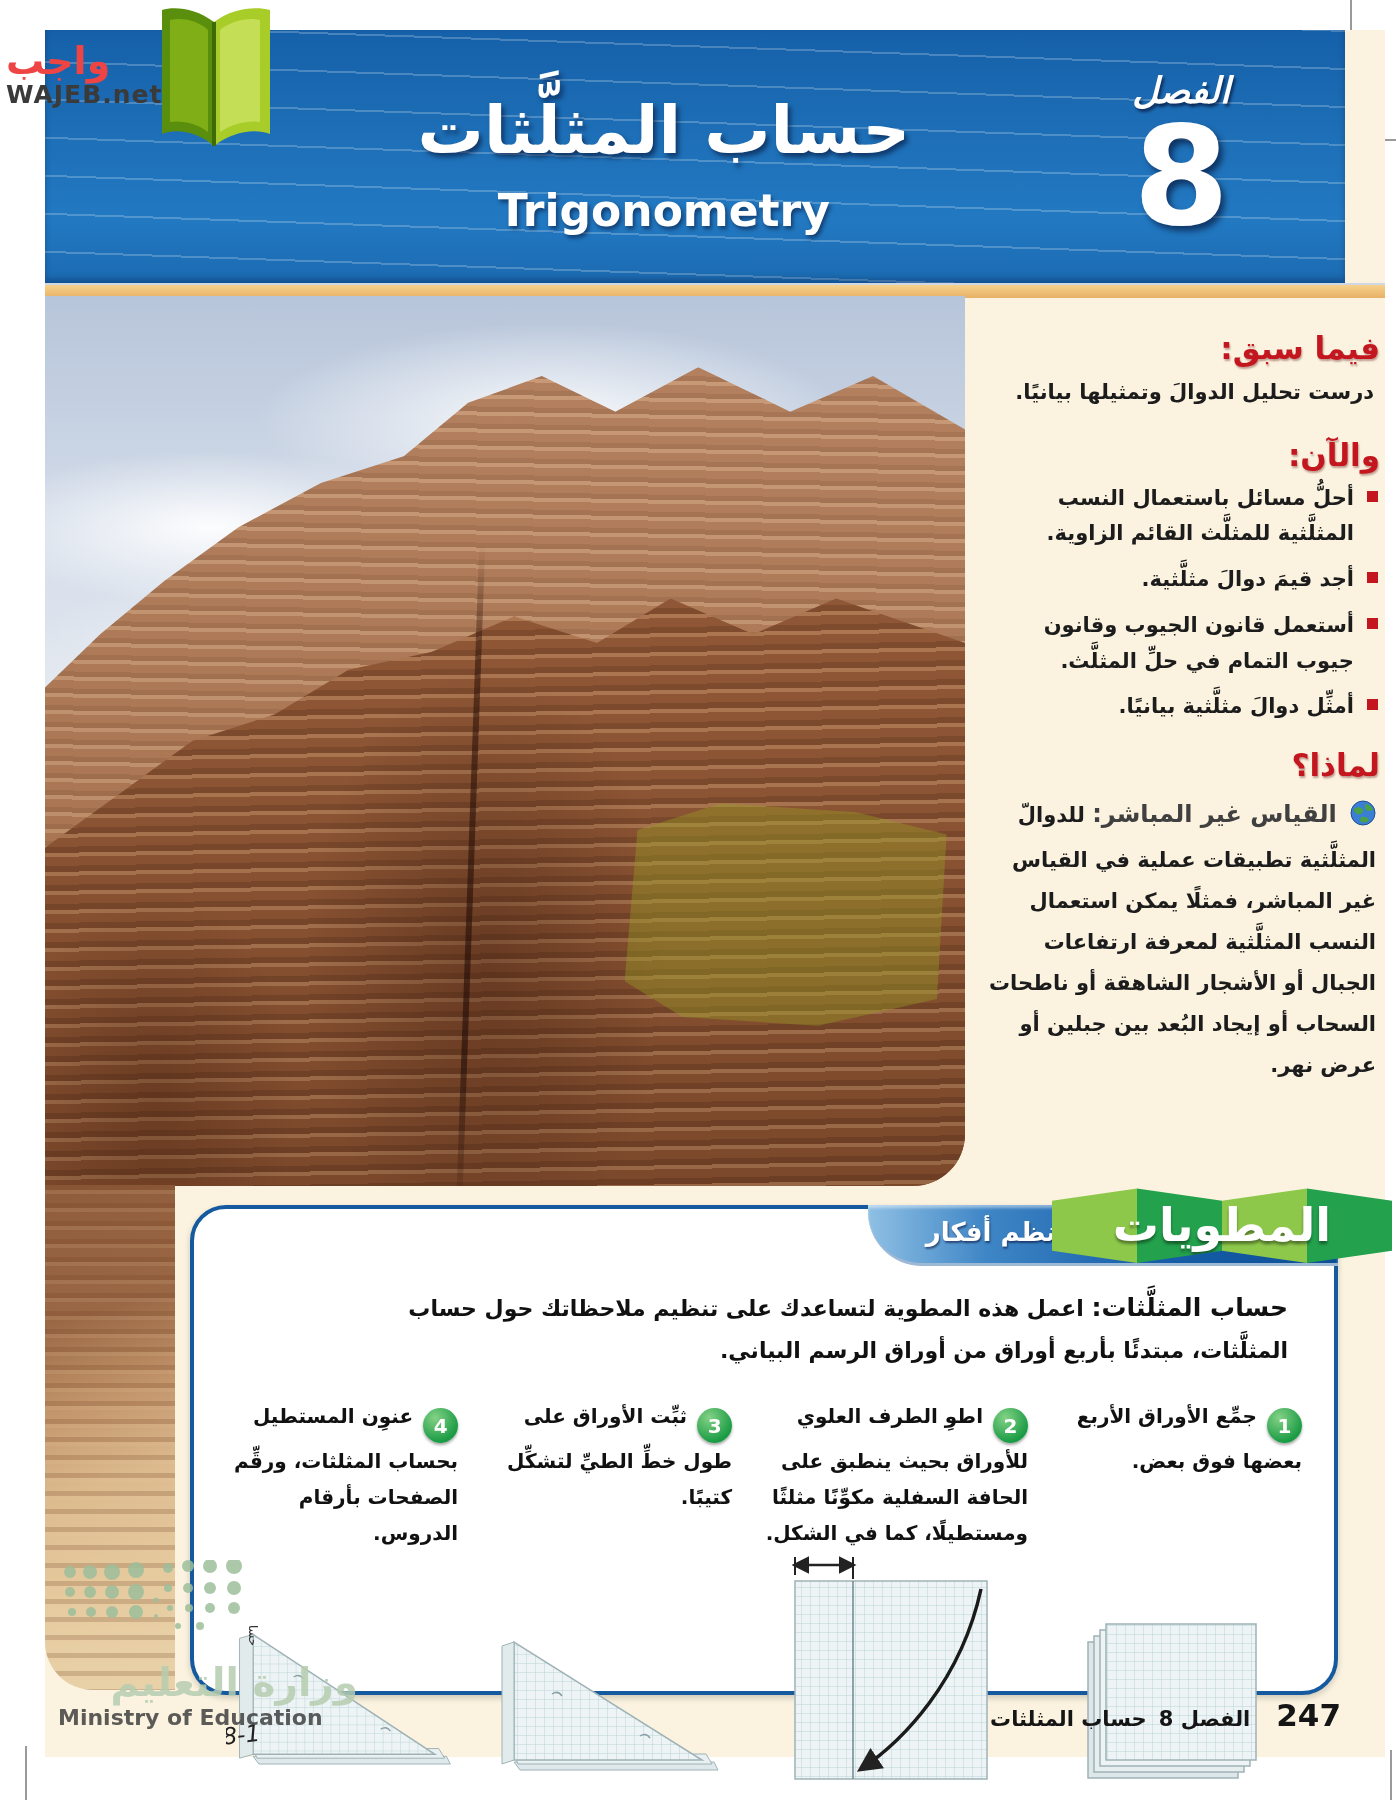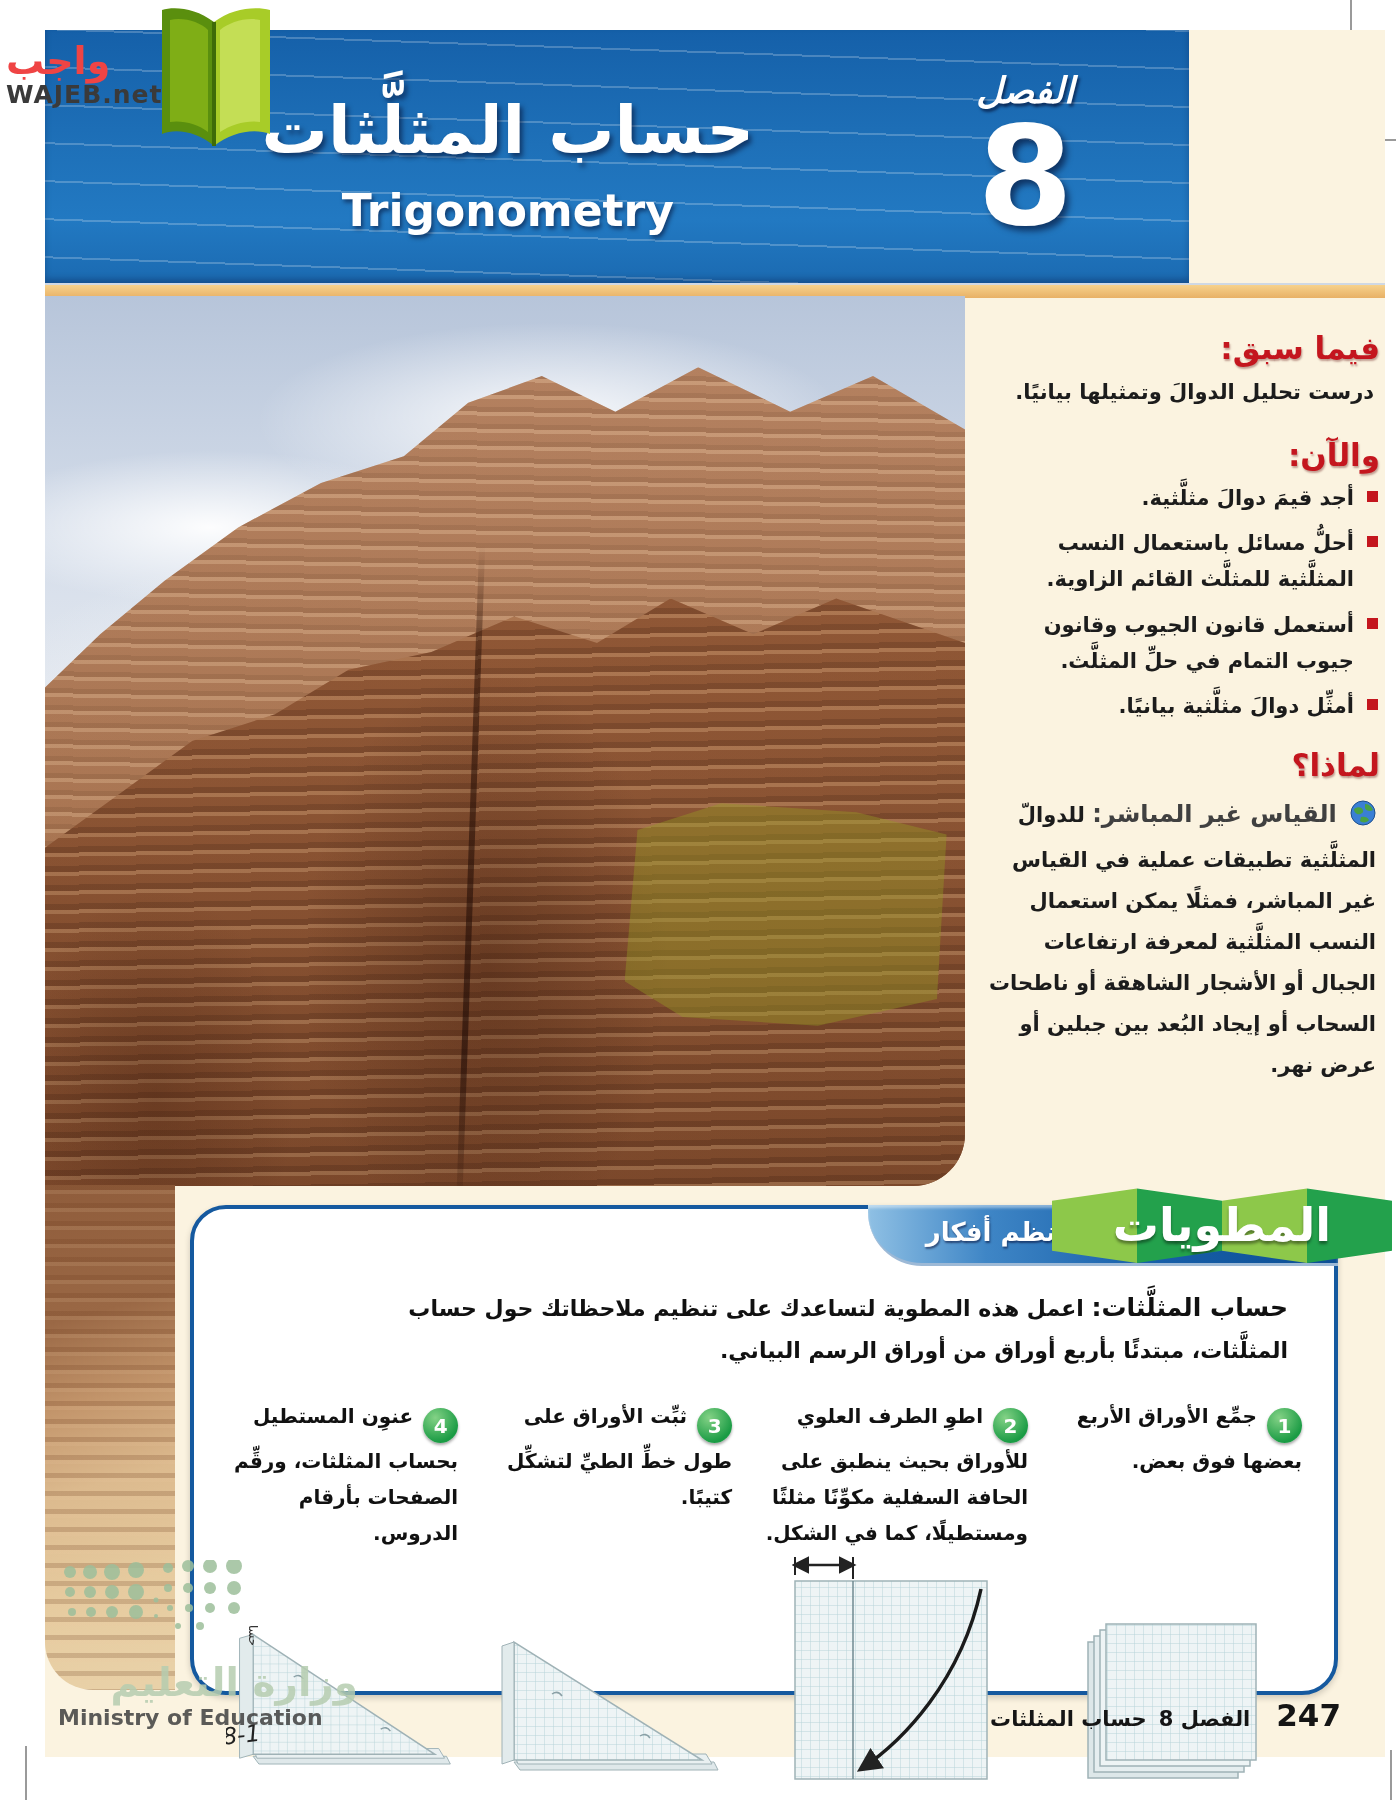--- a/index.html
+++ b/index.html
@@ -3,21 +3,21 @@
 <meta charset="utf-8">
 <style>
   html,body{margin:0;padding:0;background:#ffffff;}
   #stage{position:relative;width:1396px;height:1800px;background:#ffffff;overflow:hidden;
          font-family:"DejaVu Sans",sans-serif;}
   
   .page-bg{position:absolute;left:45px;top:30px;width:1340px;height:1727px;background:#fbf3e0;}
   
   .crop{position:absolute;background:#9a9a9a;}
   
-  .banner{position:absolute;left:45px;top:30px;width:1144px;height:253px;
+  .banner{position:absolute;left:45px;top:30px;width:1300px;height:253px;
     background:
       repeating-linear-gradient(182deg, rgba(255,255,255,0.22) 0 2px, rgba(255,255,255,0) 2px 38px),
       linear-gradient(180deg,#1560a9 0%,#1e70b8 45%,#2279c2 75%,#1b6ab1 100%);
     box-shadow:inset 0 -4px 6px rgba(0,0,40,.25);}
   .banner-strip{position:absolute;left:45px;top:283px;width:1340px;height:13px;
     background:linear-gradient(180deg,#f6d18c,#e8b166);border-top:2px solid #cfd8e4;}
   .banner-title{position:absolute;right:435px;top:62px;text-align:center;color:#fff;}
   .banner-title .ar{font-size:66px;font-weight:800;text-shadow:3px 4px 5px rgba(0,0,30,.5);letter-spacing:1px;}
   .banner-title .en{font-size:44px;font-weight:700;margin-top:16px;text-shadow:2px 3px 4px rgba(0,0,30,.5);}
   .chapter-block{position:absolute;right:115px;top:40px;text-align:center;color:#fff;}
@@ -167,22 +167,22 @@
     <div class="photo-watermark"></div>
   </div>
   <div class="photo-strip"></div>
 
   <div class="sidebar">
     <div class="sb-heading">فيما سبق:</div>
     <p class="sb-body">درست تحليل الدوالَ وتمثيلها بيانيًا.</p>
 
     <div class="sb-heading">والآن:</div>
     <ul class="sb-list">
+      <li><span class="sq"></span><span>أحلُّ مسائل باستعمال النسب المثلَّثية للمثلَّث القائم الزاوية.</span></li>
       <li><span class="sq"></span><span>أجد قيمَ دوالَ مثلَّثية.</span></li>
-      <li><span class="sq"></span><span>أحلُّ مسائل باستعمال النسب المثلَّثية للمثلَّث القائم الزاوية.</span></li>
       <li><span class="sq"></span><span>أستعمل قانون الجيوب وقانون جيوب التمام في حلِّ المثلَّث.</span></li>
       <li><span class="sq"></span><span>أمثِّل دوالَ مثلَّثية بيانيًا.</span></li>
     </ul>
 
     <div class="sb-heading">لماذا؟</div>
     <p class="why-p">
       <span class="globe">
         <svg width="26" height="26" viewBox="0 0 26 26">
           <circle cx="13" cy="13" r="12" fill="#3a7fd5" stroke="#1d4f8c" stroke-width="1"></circle>
           <path d="M4 9 C8 6 12 7 13 10 C14 13 10 15 7 14 C5 13 4 11 4 9Z" fill="#49a244"></path>

